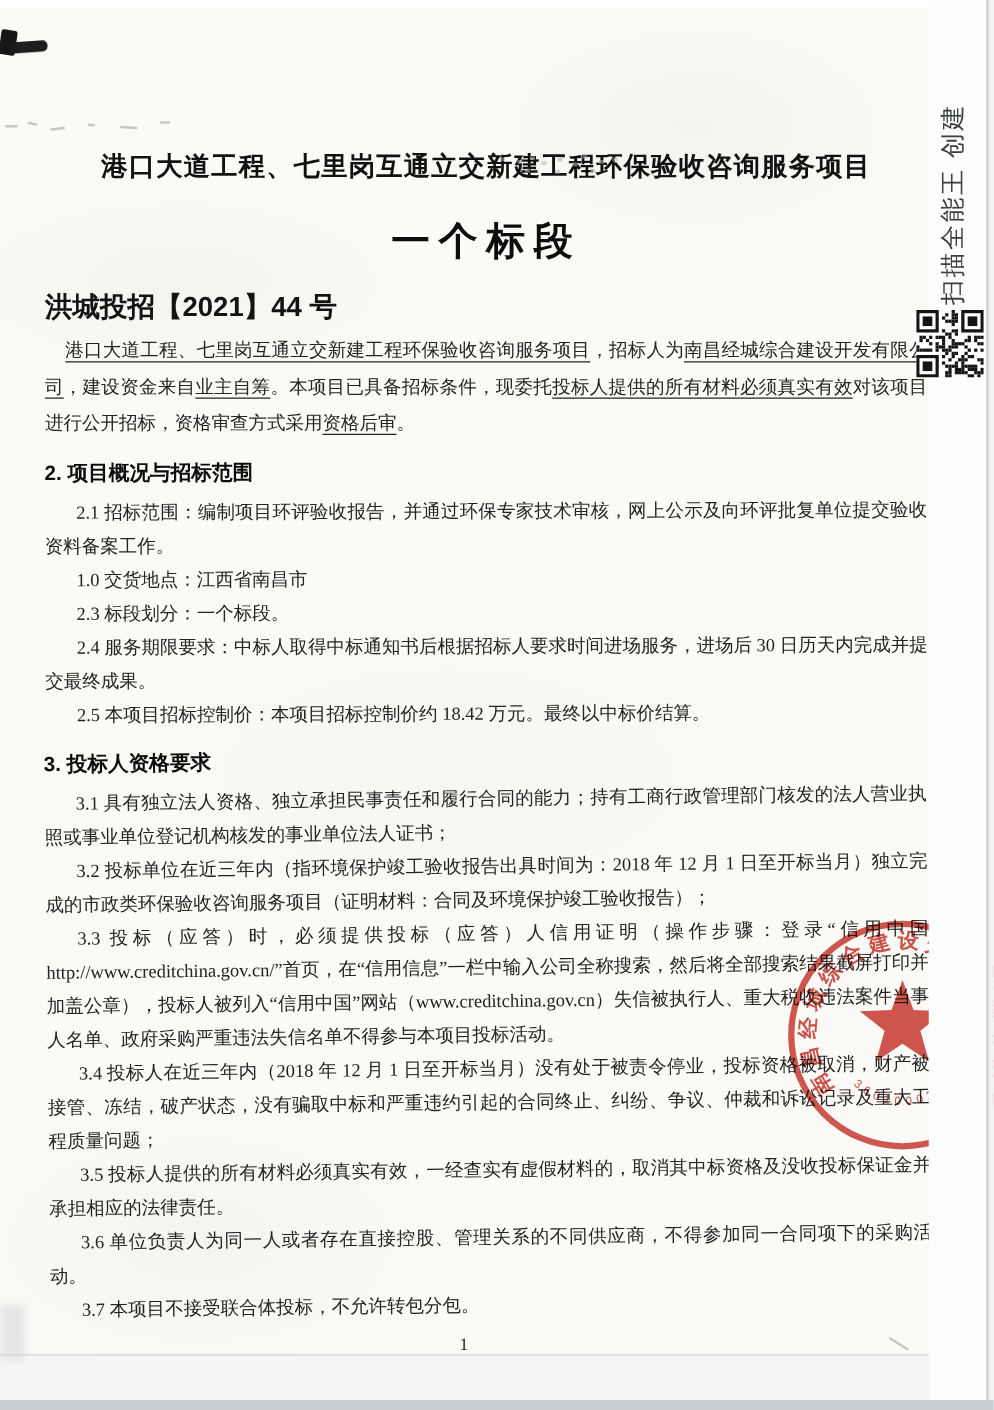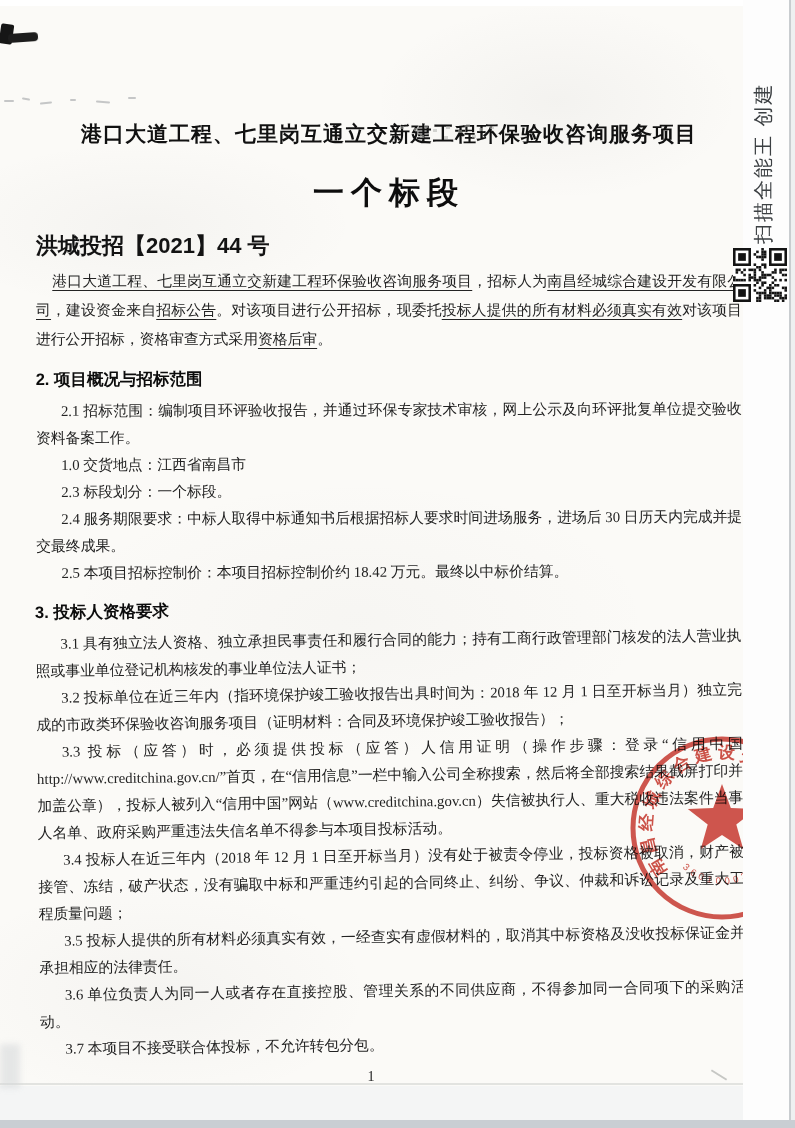--- a/index.html
+++ b/index.html
@@ -110,21 +110,21 @@
   <div class="pm" style="left:96px;top:101px;width:14px;height:2px;transform:rotate(4deg);"></div>
   <div class="pm" style="left:128px;top:97px;width:8px;height:2px;"></div>
   <div class="ghost-marks"></div>
 
   <div class="content">
     <div class="doc-title">港口大道工程、七里岗互通立交新建工程环保验收咨询服务项目</div>
     <div class="doc-heading">一个标段</div>
     <div class="doc-number">洪城投招【2021】44 号</div>
     <div class="sections">
         <div class="doc-section sec-1">
-          <p class="para"><span class="u">港口大道工程、七里岗互通立交新建工程环保验收咨询服务项目</span><span>，招标人为</span><span class="u">南昌经城综合建设开发有限公司</span><span>，建设资金来自</span><span class="u">招标公告</span><span>。对该项目进行公开招标，现委托</span><span class="u">投标人提供的所有材料必须真实有效</span><span>对该项目进行公开招标，资格审查方式采用</span><span class="u">资格后审</span><span>。</span></p>
+          <p class="para"><span class="u">港口大道工程、七里岗互通立交新建工程环保验收咨询服务项目</span><span>，招标人为</span><span class="u">南昌经城综合建设开发有限公司</span><span>，建设资金来自</span><span class="u">业主自筹</span><span>。本项目已具备招标条件，现委托</span><span class="u">投标人提供的所有材料必须真实有效</span><span>对该项目进行公开招标，资格审查方式采用</span><span class="u">资格后审</span><span>。</span></p>
         </div>
         <div class="doc-section sec-2">
           <div class="sec-heading">2. 项目概况与招标范围</div>
           <p class="para"><span>2.1 招标范围：编制项目环评验收报告，并通过环保专家技术审核，网上公示及向环评批复单位提交验收资料备案工作。</span></p>
           <p class="para"><span>1.0 交货地点：江西省南昌市</span></p>
           <p class="para"><span>2.3 标段划分：一个标段。</span></p>
           <p class="para"><span>2.4 服务期限要求：中标人取得中标通知书后根据招标人要求时间进场服务，进场后 30 日历天内完成并提交最终成果。</span></p>
           <p class="para"><span>2.5 本项目招标控制价：本项目招标控制价约 18.42 万元。最终以中标价结算。</span></p>
         </div>
         <div class="doc-section sec-3">

